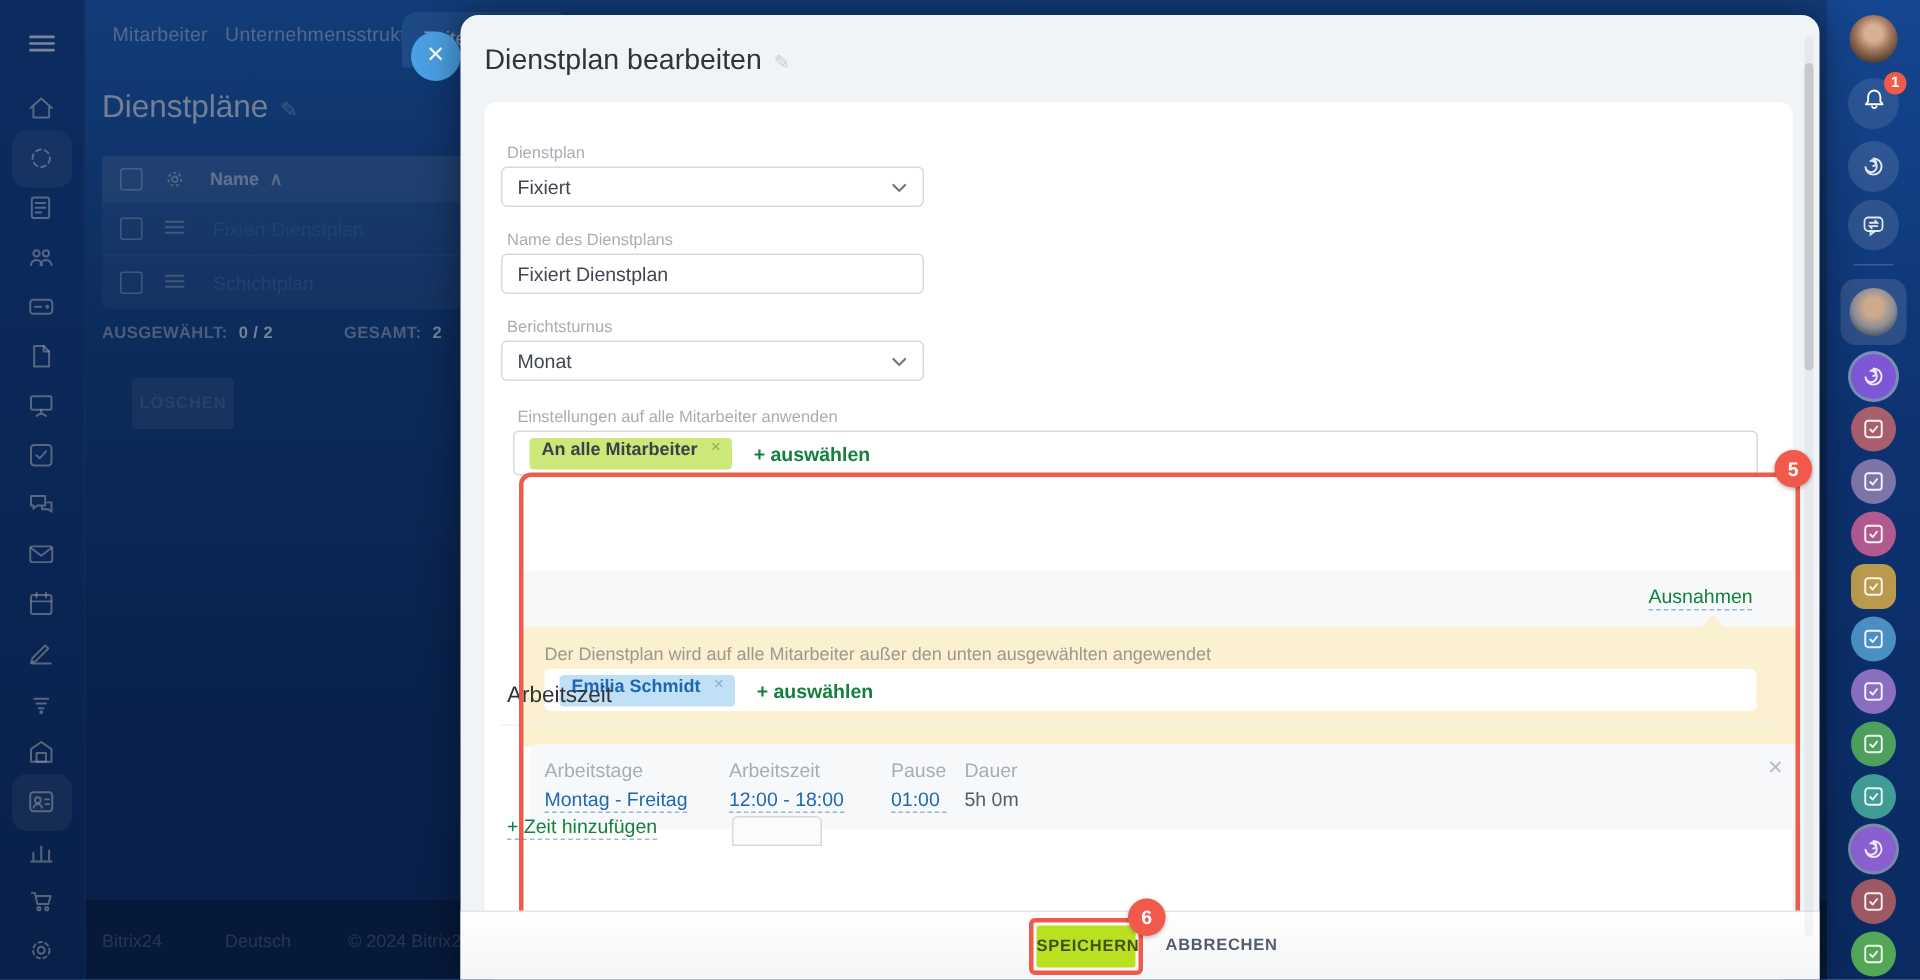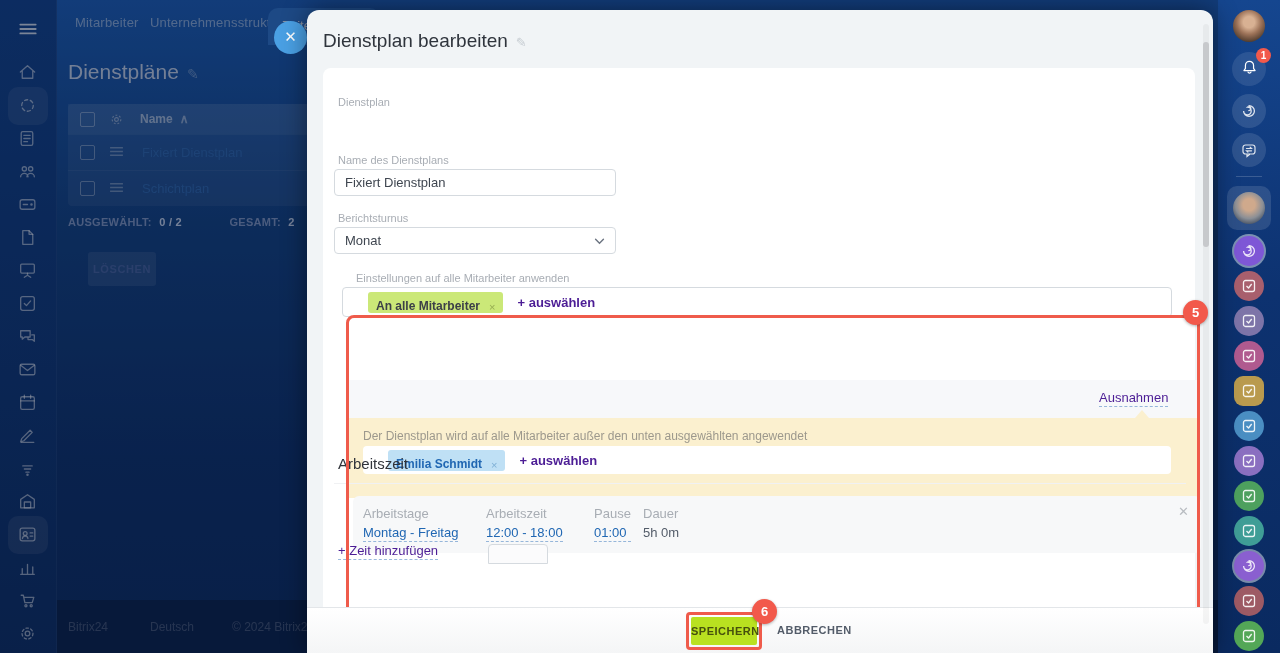--- a/index.html
+++ b/index.html
@@ -67,31 +67,31 @@
       border-radius:3px;font-size:11px;font-weight:bold;color:#535c69;line-height:28px;letter-spacing:.8px;}
   #panel{position:absolute;left:16px;top:58px;width:872px;height:585px;background:#fff;border-radius:8px;}
   #m-scroll-track{position:absolute;right:4px;top:14px;width:6px;height:600px;background:rgba(0,0,0,.04);border-radius:3px;}
   #m-scroll{position:absolute;right:4px;top:32px;width:6px;height:205px;background:#c7c9cc;border-radius:3px;}
 
   .lbl{position:absolute;font-size:11px;color:#a8adb4;}
   .field{position:absolute;background:#fff;border:1px solid #d5dadf;border-radius:4px;box-sizing:border-box;
       font-size:13px;color:#3f4650;display:flex;align-items:center;padding:0 10px;}
   .sel{justify-content:space-between;}
   .chev{color:#6b7380;}
-  .blue-link{color:#4c1d95;font-size:13px;font-weight:bold;}
+  .blue-link{color:#15803d;font-size:13px;font-weight:bold;}
   .dashed{border-bottom:1px dashed rgba(32,103,179,.45);padding-bottom:1px;}
 
   #hl-box{position:absolute;left:23px;top:247px;width:854px;height:301px;border:3px solid #ef5b4b;border-radius:8px;box-sizing:border-box;}
   .step-badge{position:absolute;width:25px;height:25px;border-radius:50%;background:#f2594b;color:#fff;
       font-size:13px;font-weight:bold;text-align:center;line-height:25px;box-shadow:0 1px 3px rgba(0,0,0,.3);z-index:6;}
   #band-gray{position:absolute;left:26px;top:312px;width:848px;height:38px;background:#f7f8fa;}
   #band-yellow{position:absolute;left:26px;top:350px;width:848px;height:80px;background:#fbf0cf;}
   #aus-caret{position:absolute;left:812px;top:342px;width:0;height:0;border-left:7px solid transparent;
       border-right:7px solid transparent;border-bottom:8px solid #fbf0cf;}
-  .tag{height:21px;border-radius:3px;display:inline-flex;align-items:flex-end;padding:0 8px;font-size:12px;font-weight:bold;margin-right:14px;margin-left:15px;}
+  .tag{height:21px;border-radius:3px;display:inline-flex;align-items:flex-start;padding:0 8px;font-size:12px;font-weight:bold;margin-right:14px;}
   .tag .x{margin-left:9px;font-size:11px;font-weight:normal;}
   .tag-green{background:#cbe878;color:#3c4048;}
   .tag-green .x{color:#96ad52;}
   .tag-blue{background:#bfe0f5;color:#2067b3;}
   .tag-blue .x{color:#7fb0d6;}
 
   #wt-card{position:absolute;left:30px;top:428px;width:848px;height:57px;background:#f7f8f9;border-radius:6px;}
   .wt-col{position:absolute;top:10px;}
   .wt-lbl{font-size:13px;color:#a8adb4;margin-bottom:4px;}
   .wt-val{font-size:13px;}
@@ -380,20 +380,28 @@
     </div>
 
   <div id="m-close">✕</div>
 
   <div id="modal">
     <div id="m-title"><span>Dienstplan bearbeiten</span><span class="pin">✎</span></div>
 
     <div id="panel">
 
       <div class="lbl" style="left:15px;top:28px">Dienstplan</div>
+      <div class="field sel" style="left:11px;top:43px;width:282px;height:27px">
+        <span>Fixiert</span>
+        <span class="chev">
+          <svg viewBox="0 0 12 8" width="11" height="7" fill="none" stroke="currentColor" stroke-width="1.6" stroke-linecap="round">
+              <path d="M1.5 1.5 L6 6 L10.5 1.5"></path>
+            </svg>
+        </span>
+      </div>
 
       <div class="lbl" style="left:15px;top:86px">Name des Dienstplans</div>
       <div class="field" style="left:11px;top:101px;width:282px;height:27px">
         <span>Fixiert Dienstplan</span>
       </div>
 
       <div class="lbl" style="left:15px;top:144px">Berichtsturnus</div>
       <div class="field sel" style="left:11px;top:159px;width:282px;height:27px">
         <span>Monat</span>
         <span class="chev">
@@ -410,21 +418,21 @@
         <div style="position:absolute;left:14px;top:11px;font-size:12px;color:#9c988d">Der Dienstplan wird auf alle Mitarbeiter außer den unten ausgewählten angewendet</div>
         <div class="field" style="left:14px;top:28px;width:808px;height:28px;border:none">
           <span class="tag tag-blue">
             <span>Emilia Schmidt</span>
             <span class="x">×</span>
           </span>
           <span class="blue-link">+ auswählen</span>
         </div>
       </div>
 
-      <div class="lbl" style="left:33px;top:204px">Einstellungen auf alle Mitarbeiter anwenden</div>
+      <div class="lbl" style="left:22px;top:204px">Einstellungen auf alle Mitarbeiter anwenden</div>
       <div class="field" style="left:19px;top:219px;width:830px;height:30px">
         <span class="tag tag-green">
           <span>An alle Mitarbeiter</span>
           <span class="x">×</span>
         </span>
         <span class="blue-link">+ auswählen</span>
       </div>
 
       <div style="position:absolute;left:15px;top:387px;font-size:15px;color:#30333a">Arbeitszeit</div>
       <div style="position:absolute;left:11px;top:415px;width:852px;height:1px;background:#f0f1f3"></div>

